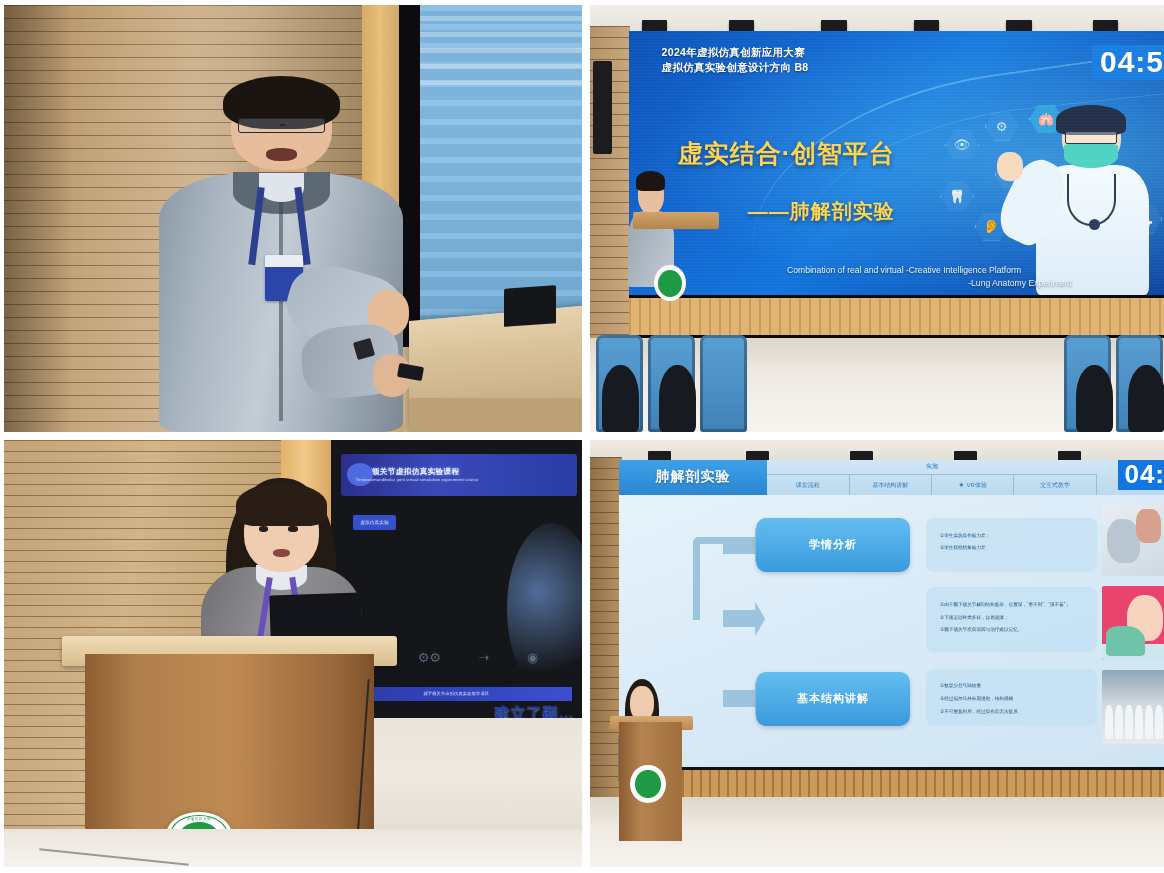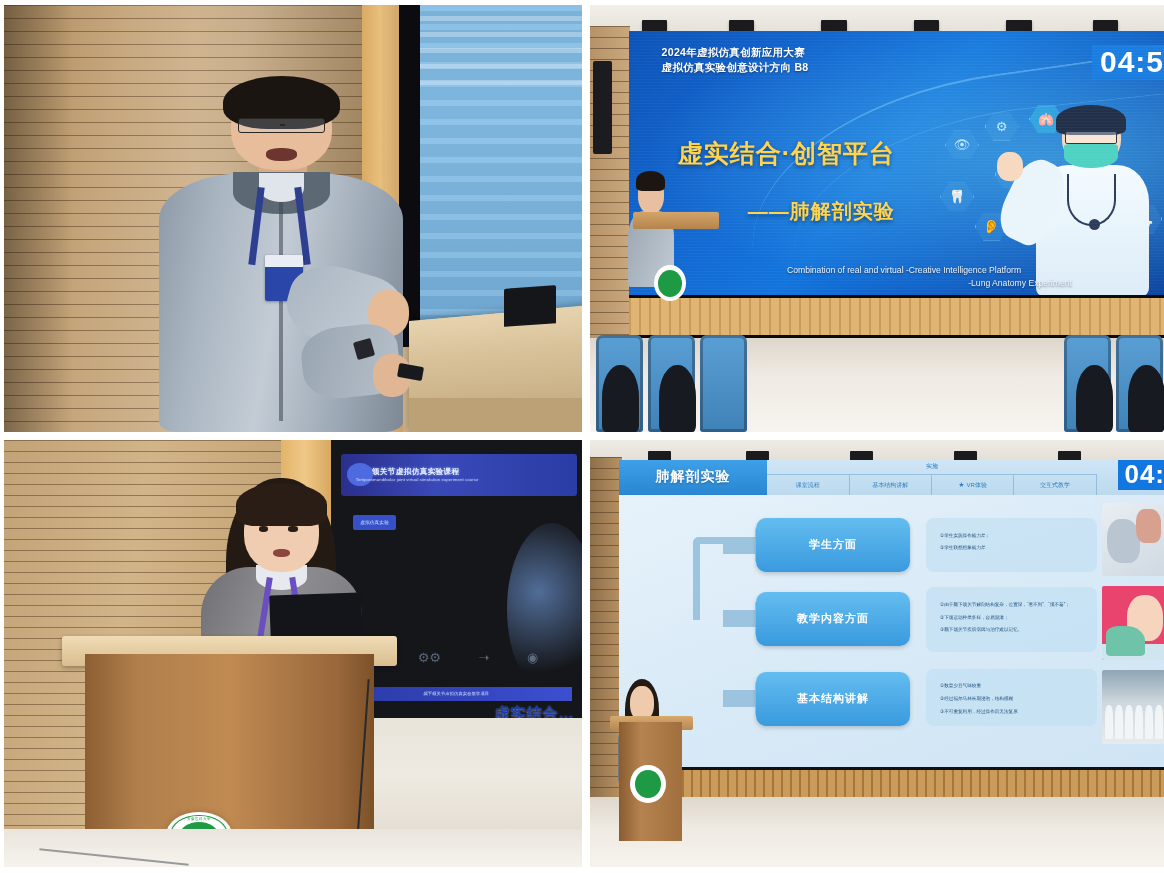--- a/index.html
+++ b/index.html
@@ -769,21 +769,21 @@
         </div>
       </div>
       <div class="scr-btn">虚拟仿真实验</div>
       <div class="scr-icons">
         <span>❯</span>
         <span>⚙⚙</span>
         <span>➝</span>
         <span>◉</span>
       </div>
       <div class="scr-caption">颞下颌关节虚拟仿真实验教学项目</div>
-      <div class="scr-bigtext">虚实结合…</div>
+      <div class="scr-bigtext">建立了颞…</div>
     </div>
     <div class="wallbelow"></div>
 
     <div class="woman">
       <div class="w-hair-back"></div>
       <div class="w-body"></div>
       <div class="w-collar"></div>
       <div class="w-lanyard-l"></div>
       <div class="w-lanyard-r"></div>
       <div class="w-head"></div>
@@ -837,22 +837,21 @@
         </div>
         <div class="sb-right">特</div>
       </div>
 
       <div class="elbow"></div>
       <div class="arrow a1"></div>
       <div class="arrow a2"></div>
       <div class="arrow a3"></div>
 
 
-      <div class="rowbox r1">学生方面</div>
-      <div class="rowbox r2">教学内容方面</div>
+      <div class="rowbox r1">学情分析</div>
       <div class="rowbox r3">基本结构讲解</div>
 
       <div class="txtbox t1">
         <p>①学生实践操作能力差；</p>
         <p>②学生联想想象能力差</p>
       </div>
       <div class="txtbox t2">
         <p>①由于颞下颌关节解剖结构复杂，位置深，“看不到”、“摸不着”；</p>
         <p>②下颌运动种类多样，容易混淆；</p>
         <p>③颞下颌关节疾病病因与治疗难以记忆。</p>

